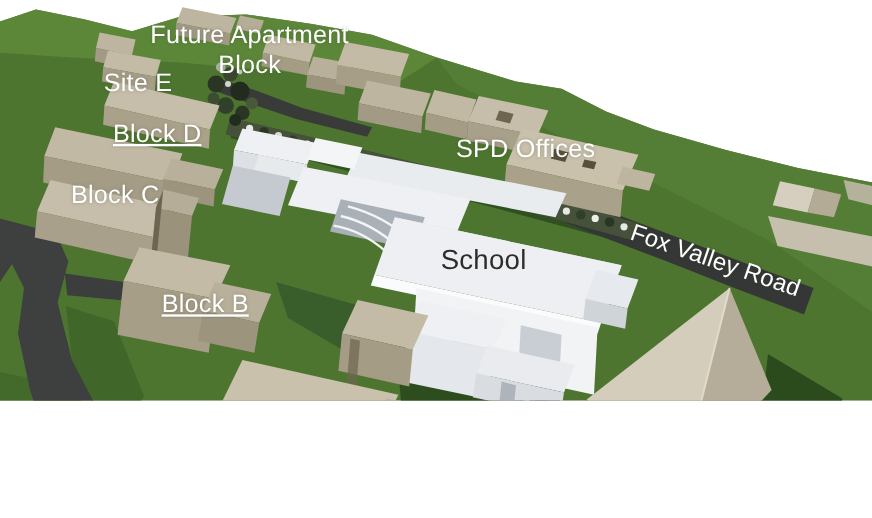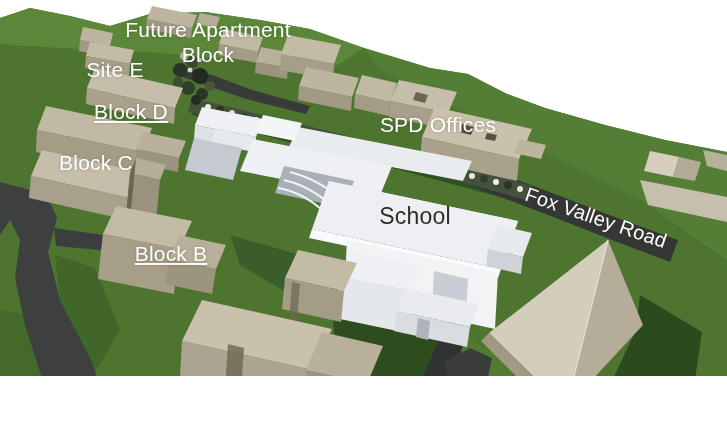--- a/index.html
+++ b/index.html
@@ -1,17 +1,17 @@
 <!DOCTYPE html>
 <html><head>
 <meta charset="utf-8">
 <style>
   html,body{margin:0;padding:0;background:#fff;}
   #stage{
-    position:relative;width:727px;height:376px;overflow:hidden;
+    position:relative;width:727px;height:334px;overflow:hidden;
     font-family:"Liberation Sans",sans-serif;background:#ffffff;
   }
   #stage svg{position:absolute;left:0;top:0;width:727px;height:432px;display:block;}
   .label{
     position:absolute;transform:translate(-50%,-50%);
     color:#ffffff;font-size:21px;font-weight:400;line-height:1.15;
     white-space:nowrap;text-align:center;letter-spacing:.2px;
     text-shadow:0 0 3px rgba(60,70,50,.35);
     pointer-events:none;
   }
@@ -227,17 +227,17 @@
 
   <div class="label" style="left:131px;top:112px;text-decoration:underline;">Block D</div>
 
   <div class="label" style="left:96px;top:163px;">Block C</div>
 
   <div class="label" style="left:171px;top:254px;text-decoration:underline;">Block B</div>
 
 
   <div class="label" style="left:438px;top:125px;">SPD Offices</div>
 
-  <div class="label label--dark" style="left:403px;top:216px;margin-left:12px;">School</div>
+  <div class="label label--dark" style="left:403px;top:216px;">School</div>
 
 
   <div class="label label--road" style="left:596px;top:218px;">Fox Valley Road</div>
 </div>
 
 </body></html>

